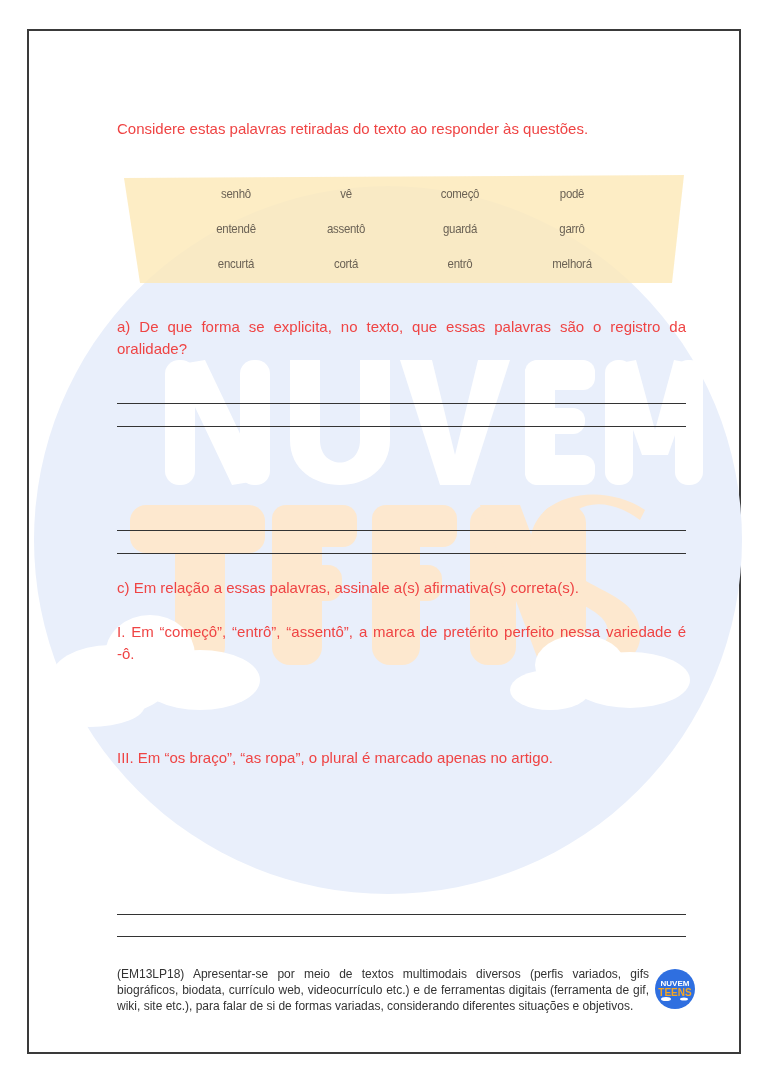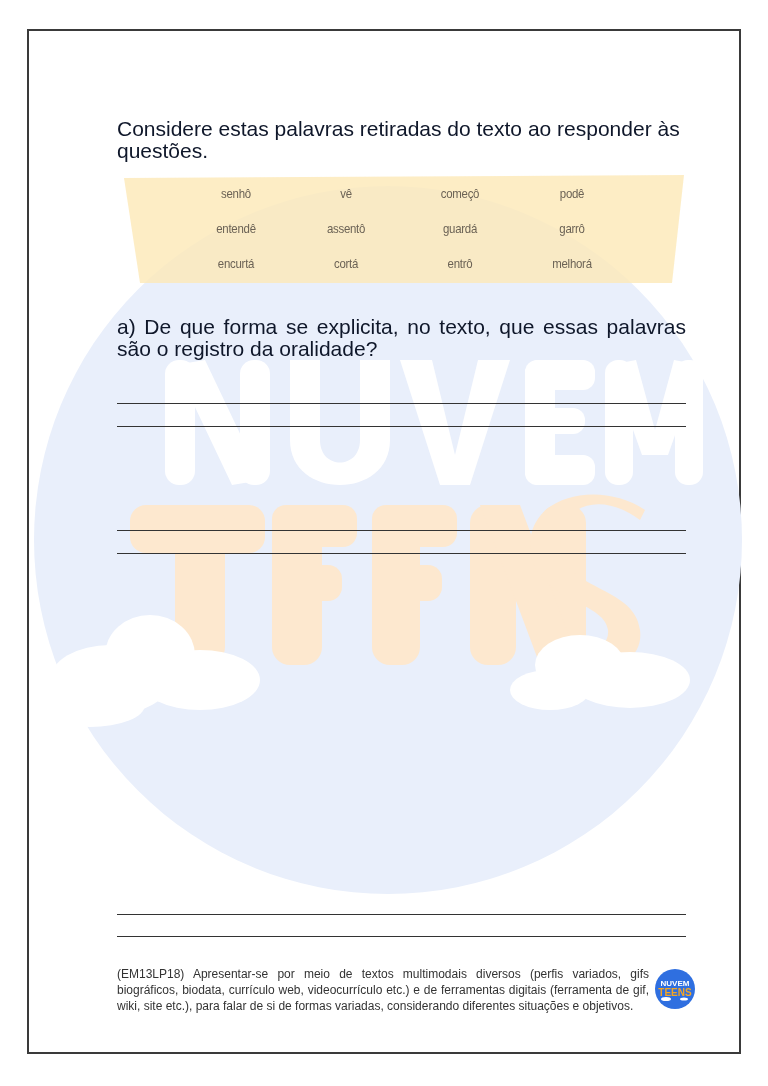--- a/index.html
+++ b/index.html
@@ -6,21 +6,21 @@
   body {
     width: 768px; height: 1086px; background: #ffffff; position: relative; overflow: hidden;
     font-family: "Liberation Sans", sans-serif; color: #222;
   }
   .page-frame {
     position: absolute; left: 27px; top: 29px; width: 714px; height: 1025px;
     border: 2px solid #3a3a3a; box-sizing: border-box; background: #fff; overflow: hidden;
   }
   .watermark { position: absolute; left: 0; top: 0; width: 768px; height: 1086px; pointer-events: none; }
   .content { position: absolute; left: 0; top: 0; width: 768px; height: 1086px; }
-  .text { position: absolute; left: 117px; width: 569px; font-size: 21px; line-height: 22px; color: #0f172a; }
+  .text { position: absolute; left: 117px; width: 569px; font-size: 15px; line-height: 22px; color: #ef4444; }
   .justify { text-align: justify; text-align-last: left; }
   .answer-line { position: absolute; left: 117px; width: 569px; height: 0; border-top: 1.3px solid #333; }
   .word-banner { position: absolute; left: 0; top: 0; width: 768px; height: 1086px; }
   .word { position: absolute; width: 100px; text-align: center; font-size: 13px; color: #6b6255; letter-spacing: -0.3px; transform: scaleX(0.88); }
   .footer-text { position: absolute; left: 117px; top: 966px; width: 532px; font-size: 12px; line-height: 16px; color: #333; text-align: justify; text-align-last: left; }
   .footer-logo { position: absolute; left: 655px; top: 969px; width: 40px; height: 40px; }
 </style>
 </head>
 <body>
 
@@ -95,21 +95,24 @@
     <div class="word" style="left:522px; top:256px;">melhorá</div>
   </div>
 
   <div class="text justify" style="top:316px;">a) De que forma se explicita, no texto, que essas palavras são o registro da oralidade?</div>
   <div class="answer-line" style="top:403px;"></div>
   <div class="answer-line" style="top:426px;"></div>
 
   <div class="answer-line" style="top:530px;"></div>
   <div class="answer-line" style="top:553px;"></div>
 
+  <div class="text" style="top:577px;">c) Em relação a essas palavras, assinale a(s) afirmativa(s) correta(s).</div>
 
+  <div class="text justify" style="top:621px;">I. Em “começô”, “entrô”, “assentô”, a marca de pretérito perfeito nessa variedade é -ô.</div>
+  <div class="text" style="top:747px;">III. Em “os braço”, “as ropa”, o plural é marcado apenas no artigo.</div>
 
   <div class="answer-line" style="top:914px;"></div>
   <div class="answer-line" style="top:936px;"></div>
 
   <div class="footer-text">(EM13LP18) Apresentar-se por meio de textos multimodais diversos (perfis variados, gifs biográficos, biodata, currículo web, videocurrículo etc.) e de ferramentas digitais (ferramenta de gif, wiki, site etc.), para falar de si de formas variadas, considerando diferentes situações e objetivos.</div>
 
   <svg class="footer-logo" viewBox="0 0 40 40" xmlns="http://www.w3.org/2000/svg">
     <circle cx="20" cy="20" r="20" fill="#2f6fe0"></circle>
     <text x="20" y="17" text-anchor="middle" font-family="Liberation Sans, sans-serif" font-size="8" font-weight="bold" fill="#ffffff">NUVEM</text>
     <text x="20" y="27" text-anchor="middle" font-family="Liberation Sans, sans-serif" font-size="10" font-weight="bold" fill="#f5a623">TEENS</text>

